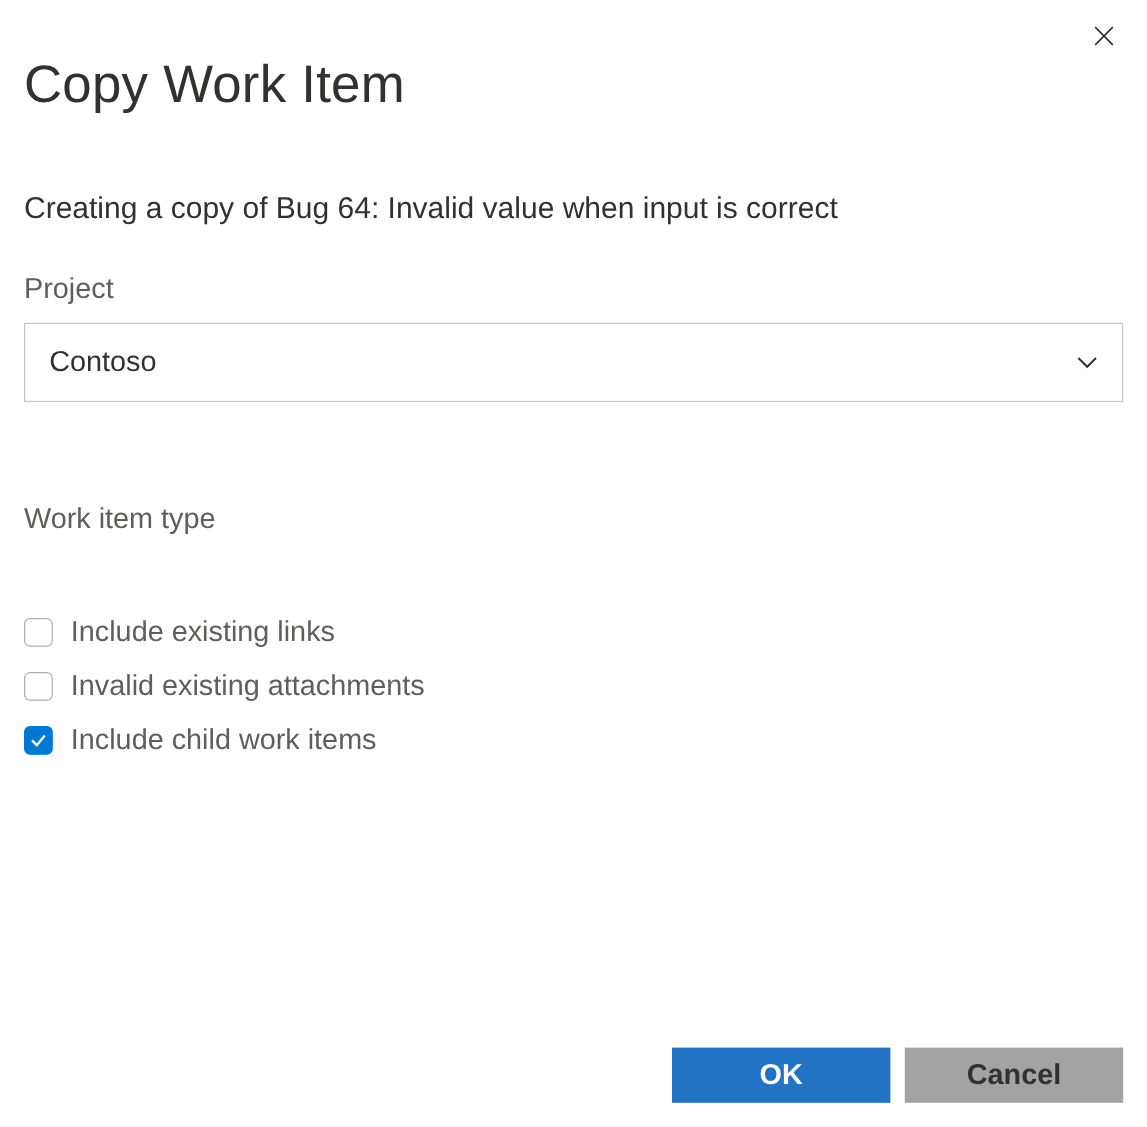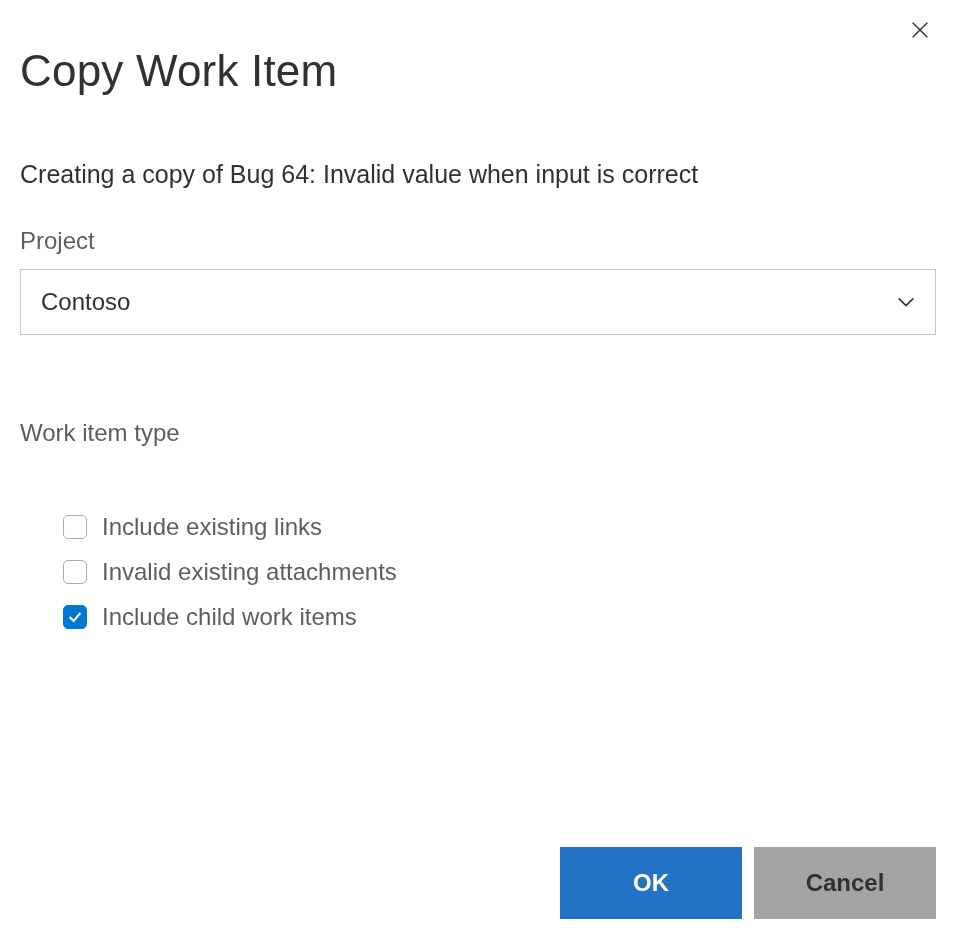--- a/index.html
+++ b/index.html
@@ -83,21 +83,20 @@
       fill: none;
     }
     .checkbox-group {
       margin-top: -18px;
     }
     .checkbox-row {
       display: flex;
       align-items: center;
       margin-bottom: 17px;
       cursor: pointer;
-      margin-left: 43px;
     }
     .checkbox-box {
       width: 24px;
       height: 24px;
       border: 1.5px solid #b0aeac;
       border-radius: 5px;
       margin-right: 15px;
       display: flex;
       align-items: center;
       justify-content: center;
@@ -120,21 +119,21 @@
     }
     .button-row {
       position: absolute;
       bottom: 20px;
       right: 20px;
       display: flex;
       gap: 12px;
     }
     .btn {
       min-width: 182px;
-      height: 72px;
+      height: 46px;
       display: flex;
       align-items: center;
       justify-content: center;
       font-size: 24px;
       cursor: pointer;
       border: none;
       font-family: inherit;
     }
     .btn-primary {
       background: #2273c3;

